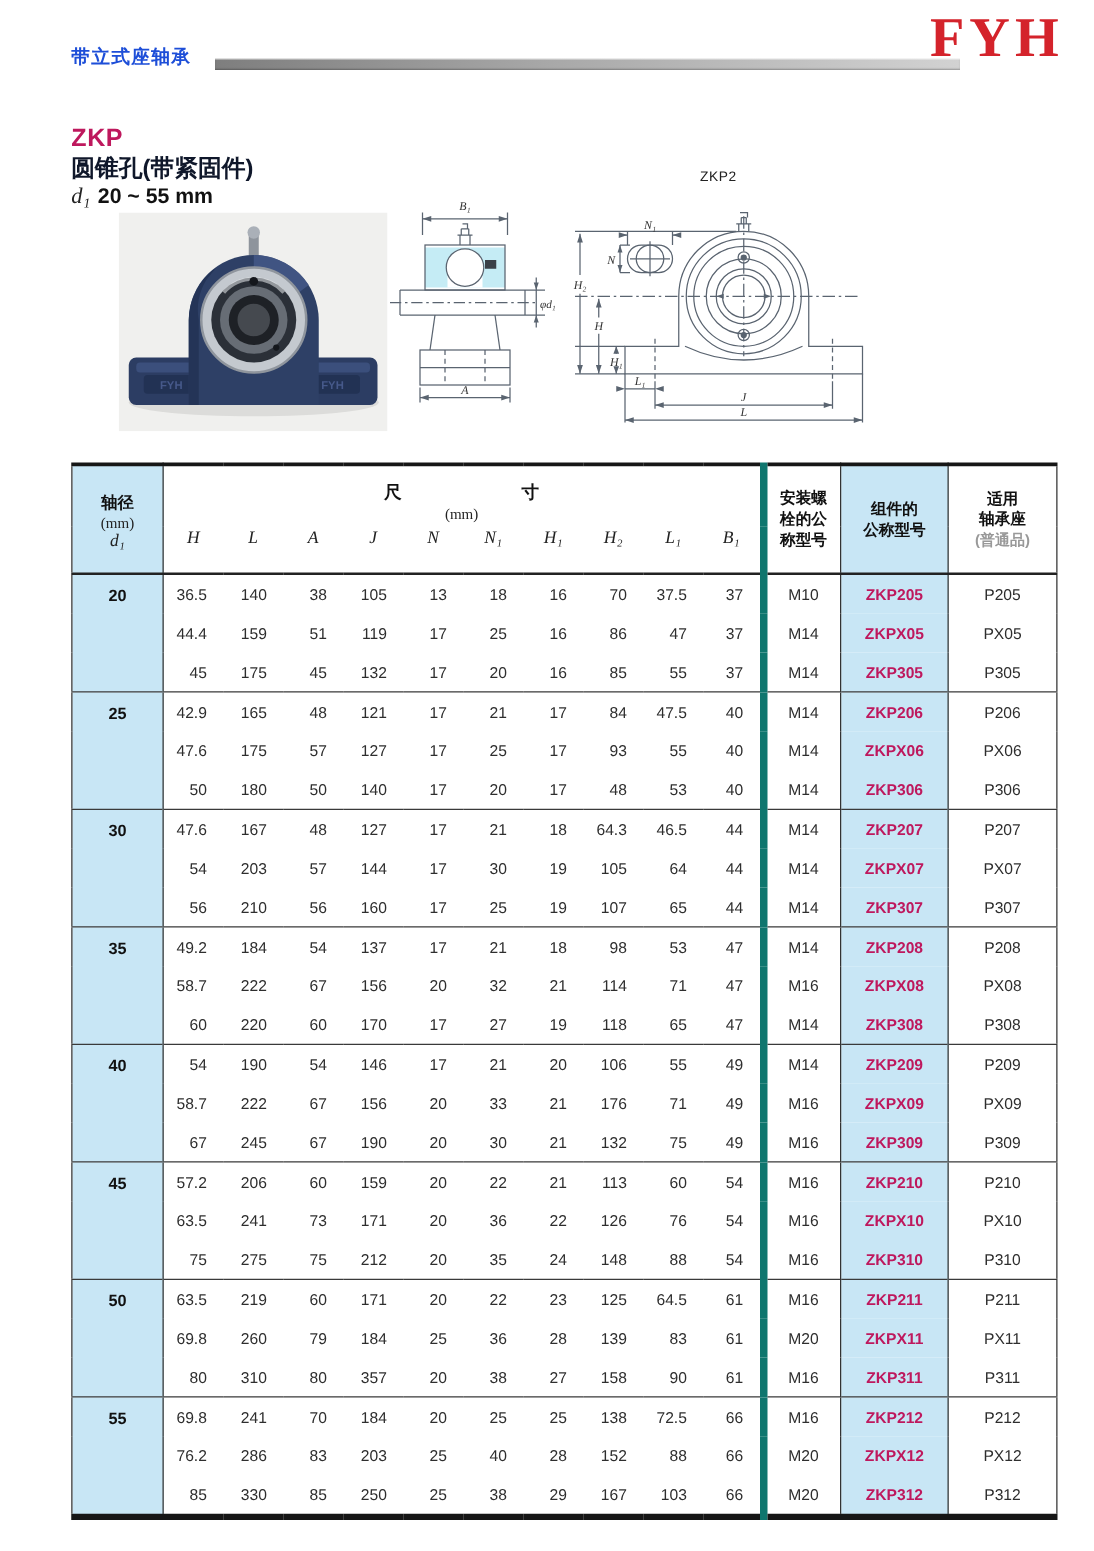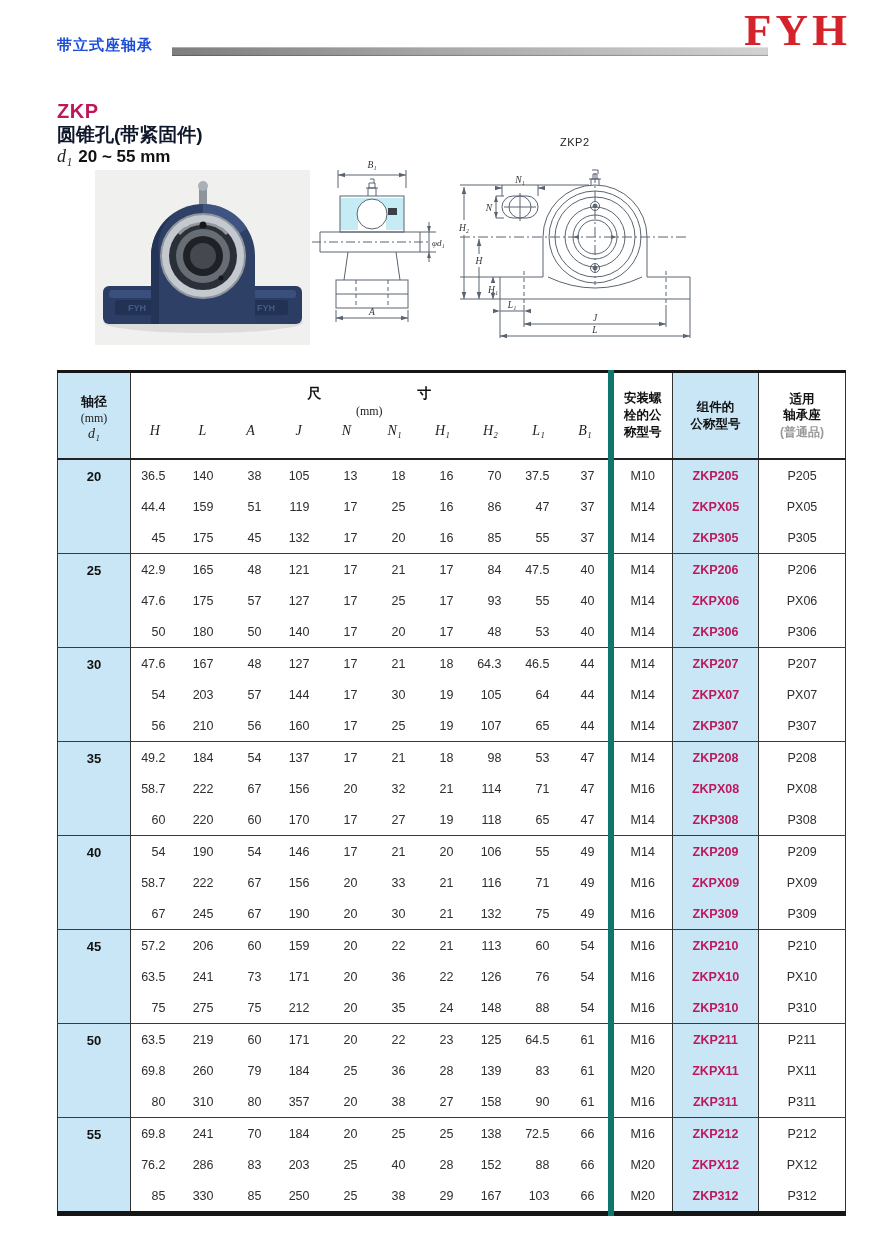--- a/index.html
+++ b/index.html
@@ -491,21 +491,21 @@
           <td class="house">P209</td>
         </tr>
         <tr>
           <td class="num">58.7</td>
           <td class="num">222</td>
           <td class="num">67</td>
           <td class="num">156</td>
           <td class="num">20</td>
           <td class="num">33</td>
           <td class="num">21</td>
-          <td class="num">116</td>
+          <td class="num">176</td>
           <td class="num">71</td>
           <td class="num">49</td>
           <td class="bolt v-l v-r">M16</td>
           <td class="comp blue v-r">ZKPX09</td>
           <td class="house">PX09</td>
         </tr>
         <tr>
           <td class="num">67</td>
           <td class="num">245</td>
           <td class="num">67</td>

